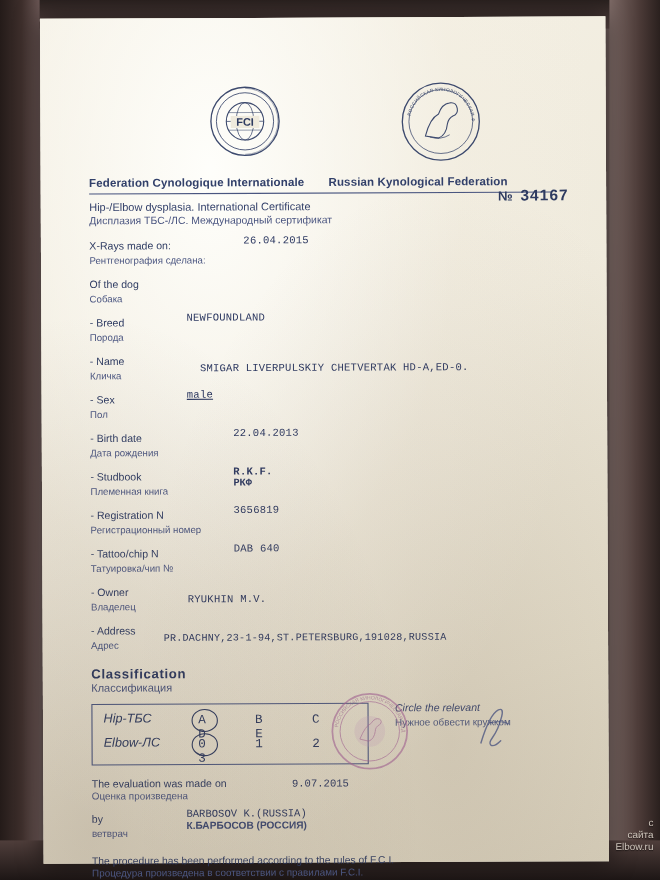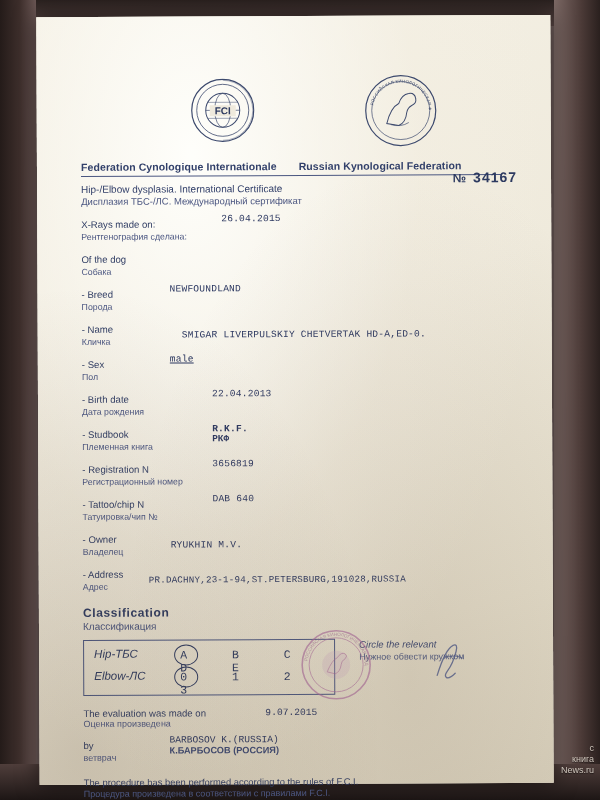--- a/index.html
+++ b/index.html
@@ -504,17 +504,17 @@
     <div class="signature">
       <svg viewBox="0 0 60 46" width="60" height="46">
         <path d="M6 40 q8 -26 16 -30 q5 -2 3 6 q-3 12 -9 20 q-3 4 -1 6 q3 2 9 -4" fill="none" stroke="#3f4e86" stroke-width="1.3" stroke-linecap="round"></path>
         <path d="M14 22 q10 -3 18 1" fill="none" stroke="#3f4e86" stroke-width="0.9"></path>
       </svg>
     </div>
   </div>
 
   <div class="watermark">
     <div>с</div>
-    <div>книга</div>
-    <div>News.ru</div>
+    <div>сайта</div>
+    <div>Elbow.ru</div>
   </div>
 
 </div>
 
 </body></html>

